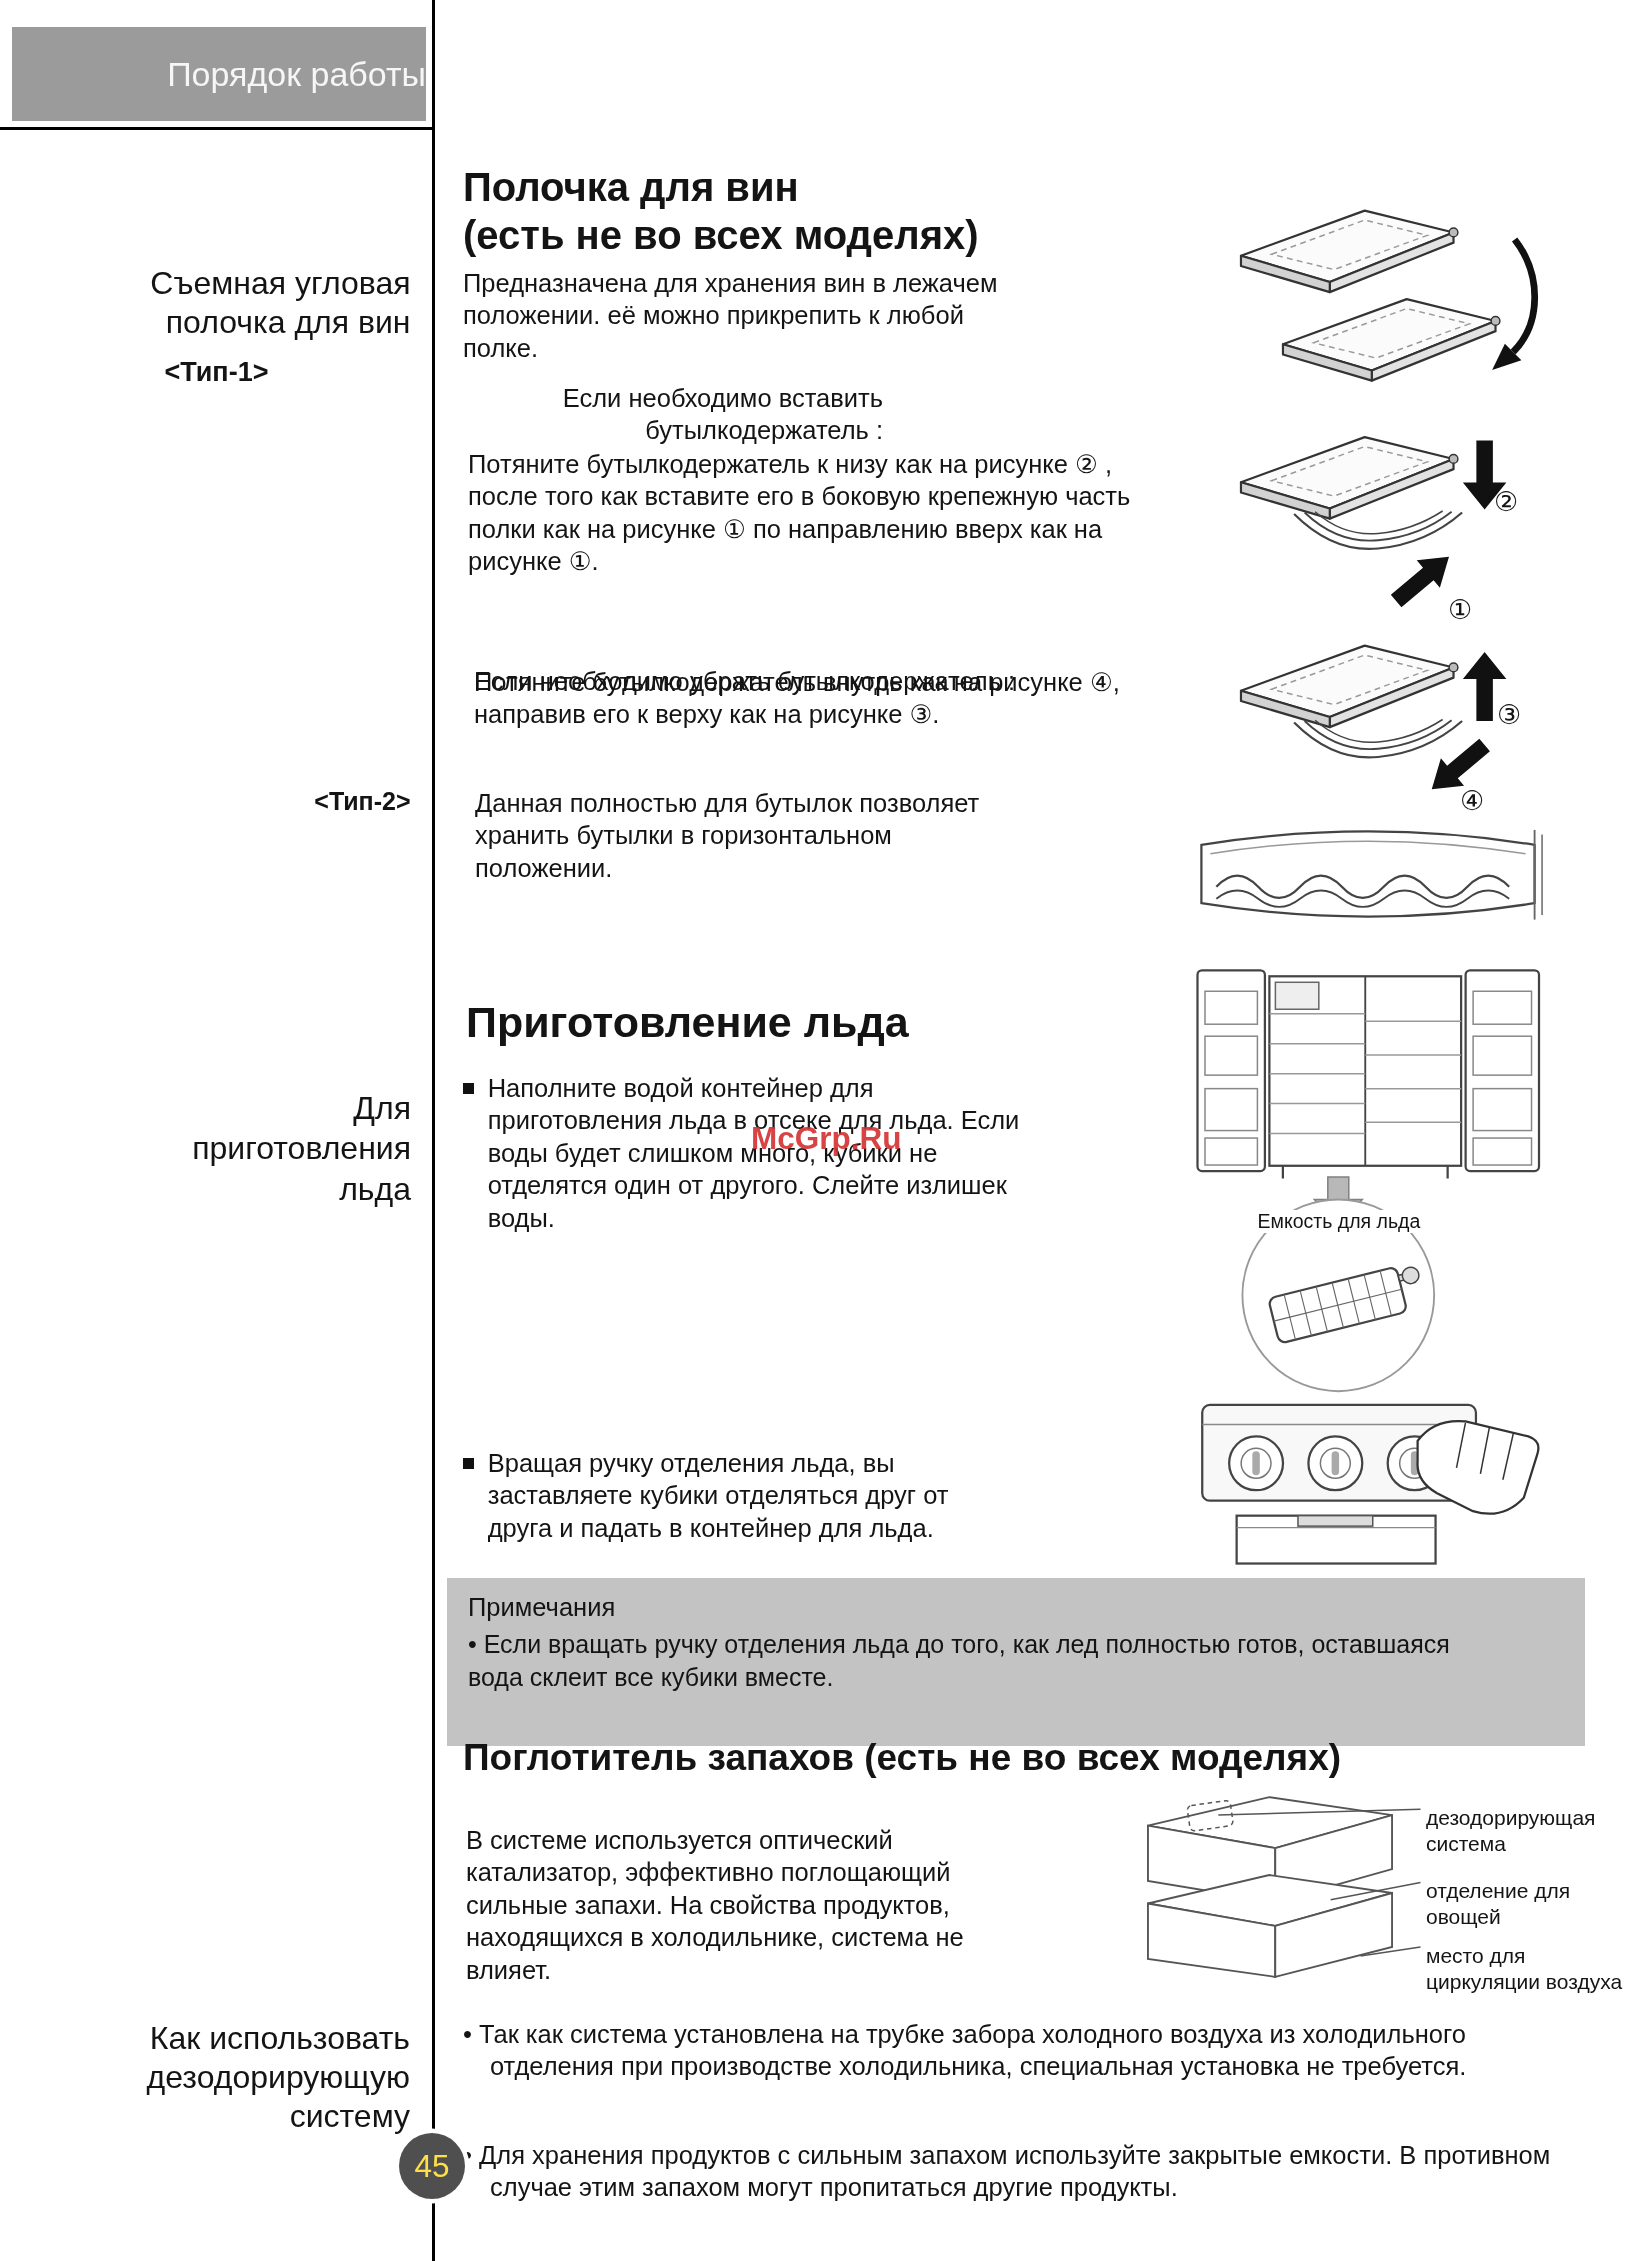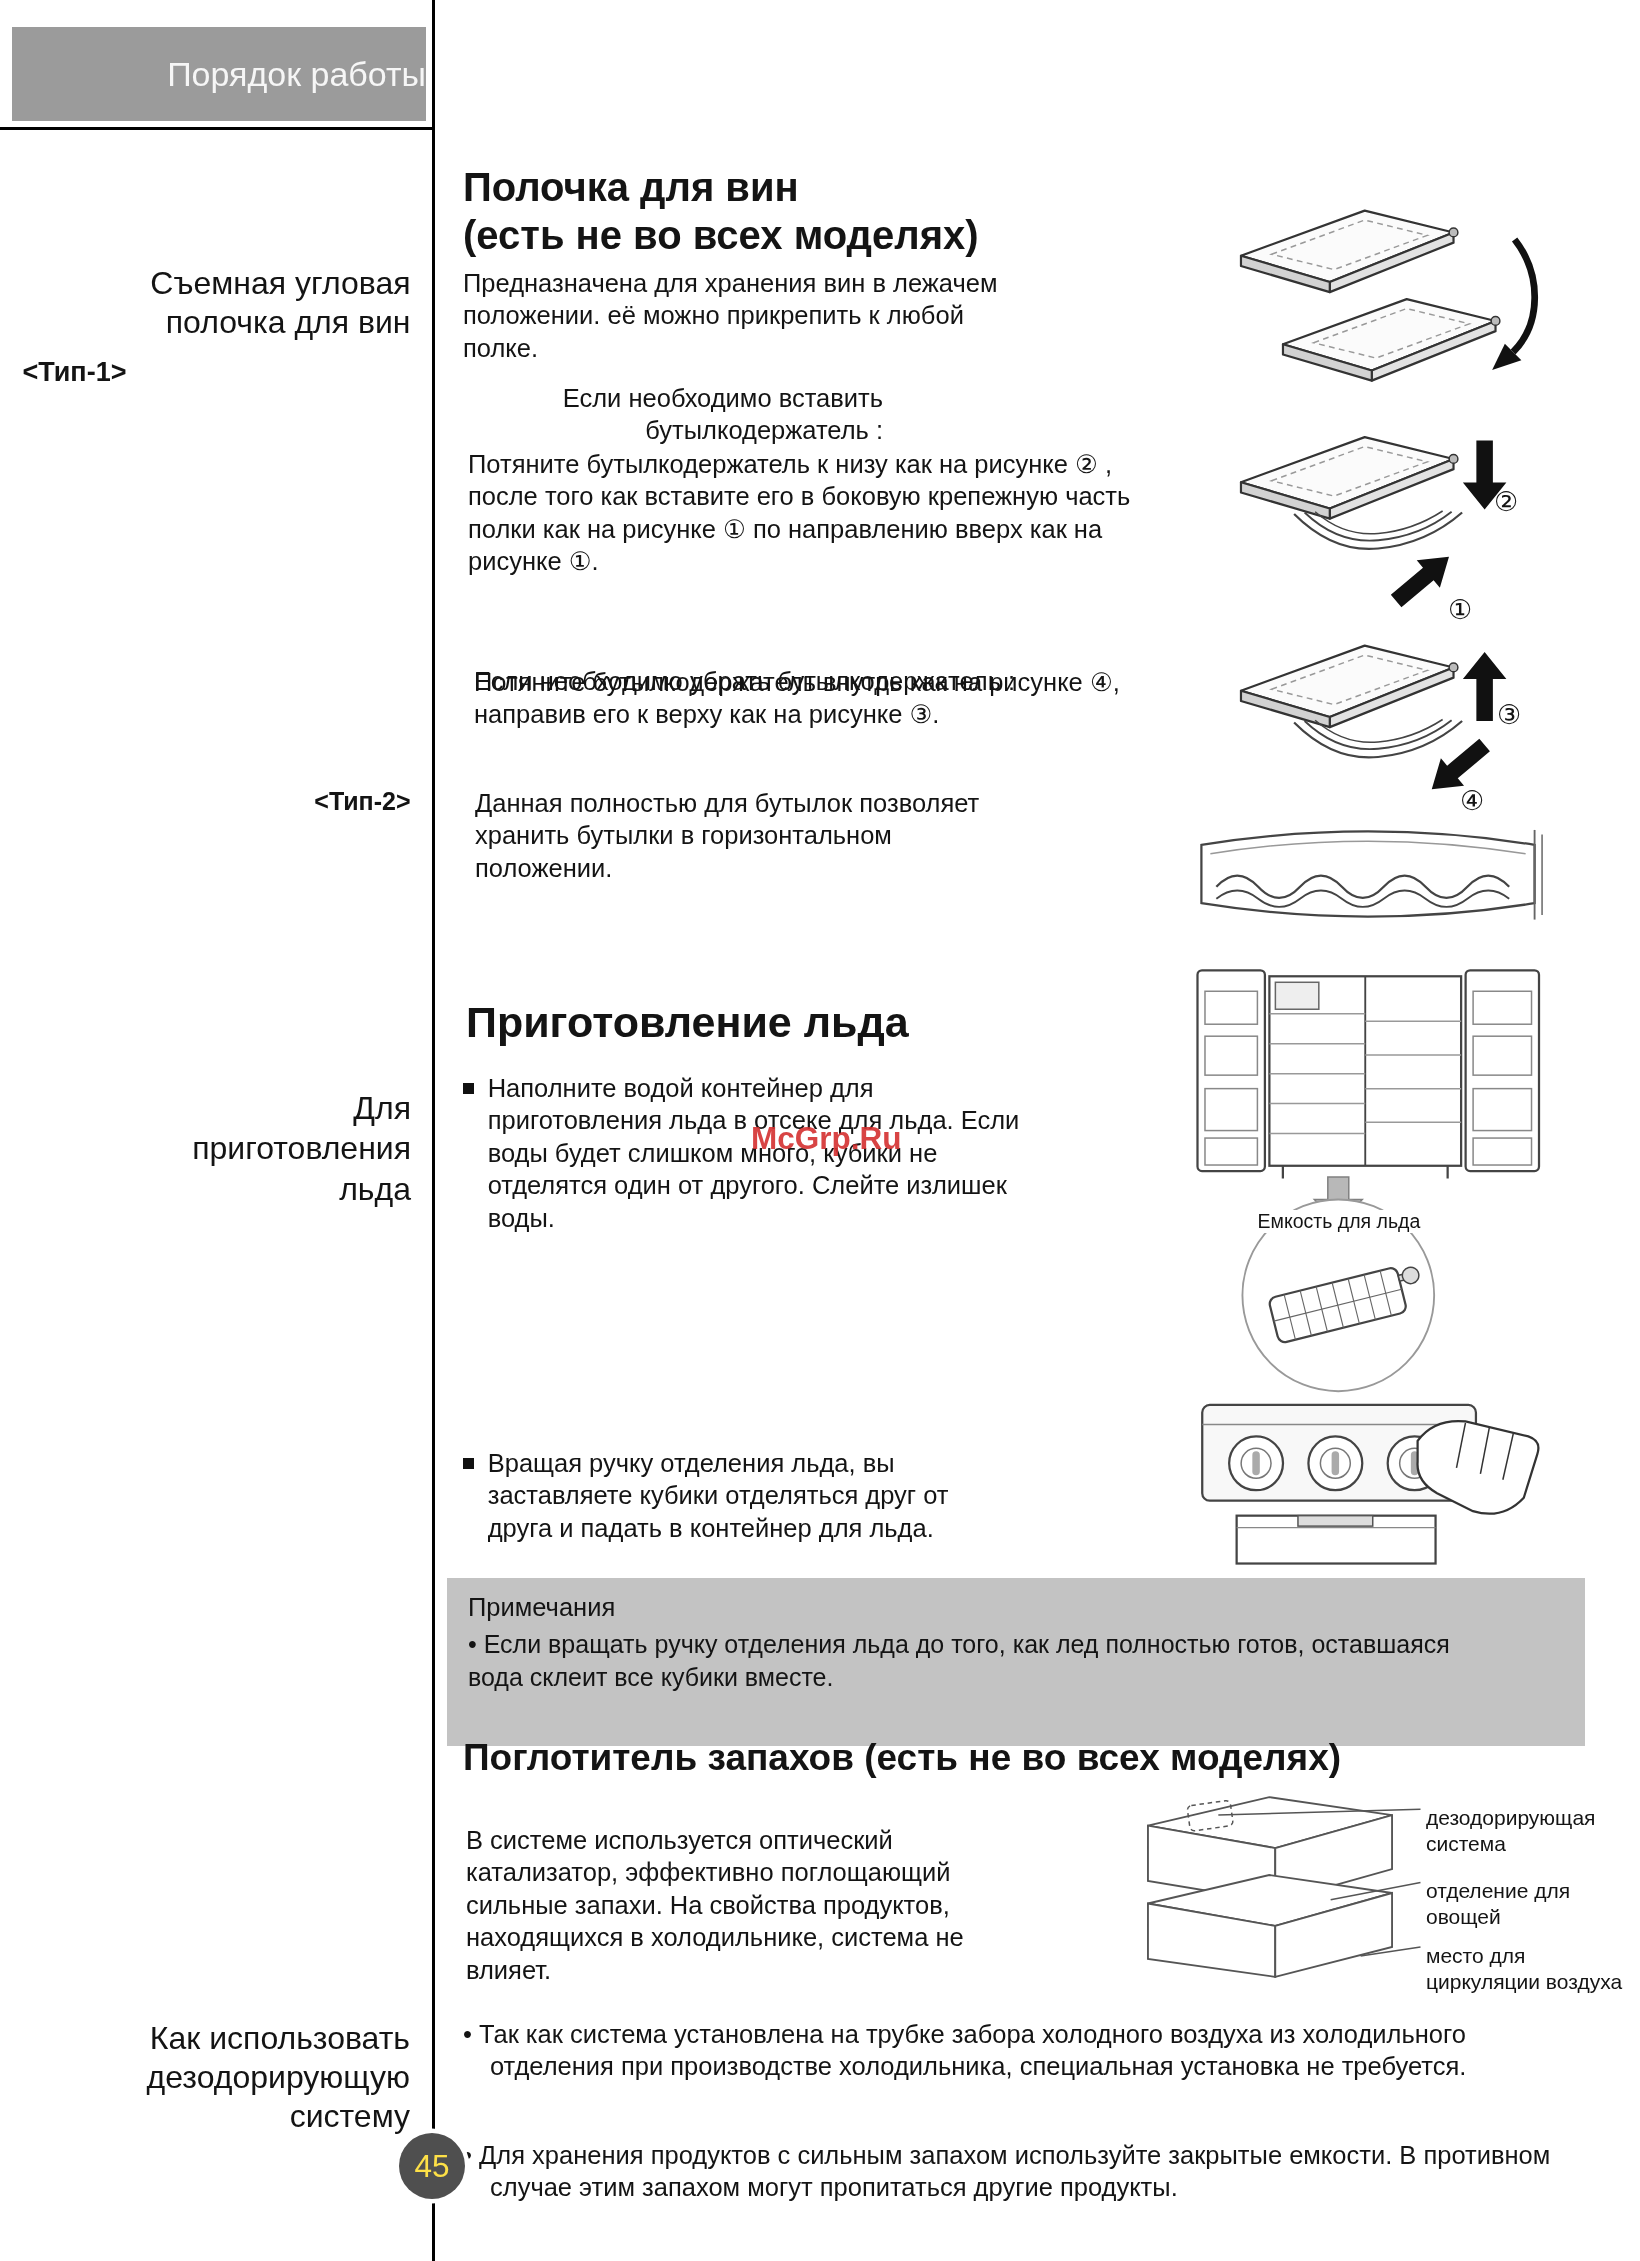--- a/index.html
+++ b/index.html
@@ -7,21 +7,21 @@
         font-family:"Liberation Sans","DejaVu Sans",sans-serif;color:#141414;overflow:hidden;}
   .abs{position:absolute;}
   .bt{font-size:25.5px;line-height:1.27;}
 
   #header-box{left:12px;top:27px;width:414px;height:94px;background:#9b9b9b;color:#f6f6f6;
               font-size:34px;display:flex;align-items:center;justify-content:flex-end;}
   #v-rule{left:432px;top:0;width:3px;height:2261px;background:#000;}
   #h-rule{left:0;top:127px;width:435px;height:3px;background:#000;}
 
   #sb-wine{left:22.5px;top:264px;width:388px;text-align:right;font-size:32px;line-height:1.22;}
-  #sb-type1{left:22.5px;top:357px;width:388px;text-align:left;font-size:27px;font-weight:700;}
+  #sb-type1{left:22.5px;top:357px;width:388px;text-align:center;font-size:27px;font-weight:700;}
   #sb-type2{left:22.5px;top:787px;width:388px;text-align:right;font-size:25px;font-weight:700;}
   #sb-ice{left:180px;top:1088px;width:231px;text-align:right;font-size:32px;line-height:1.26;}
   #sb-deo{left:82px;top:2019px;width:328px;text-align:right;font-size:32px;line-height:1.22;}
   #page-badge{left:399px;top:2133px;width:66px;height:66px;border-radius:50%;background:#4f4f4f;color:#fde047;
               font-size:31.5px;display:flex;align-items:center;justify-content:center;
               box-shadow:0 0 0 4.5px #fff;z-index:6;}
 
   #wine-title1{left:463px;top:165px;font-size:40px;font-weight:700;}
   #wine-title2{left:463px;top:213px;font-size:40px;font-weight:700;}
   #wine-intro{left:463px;top:267px;width:558px;}

